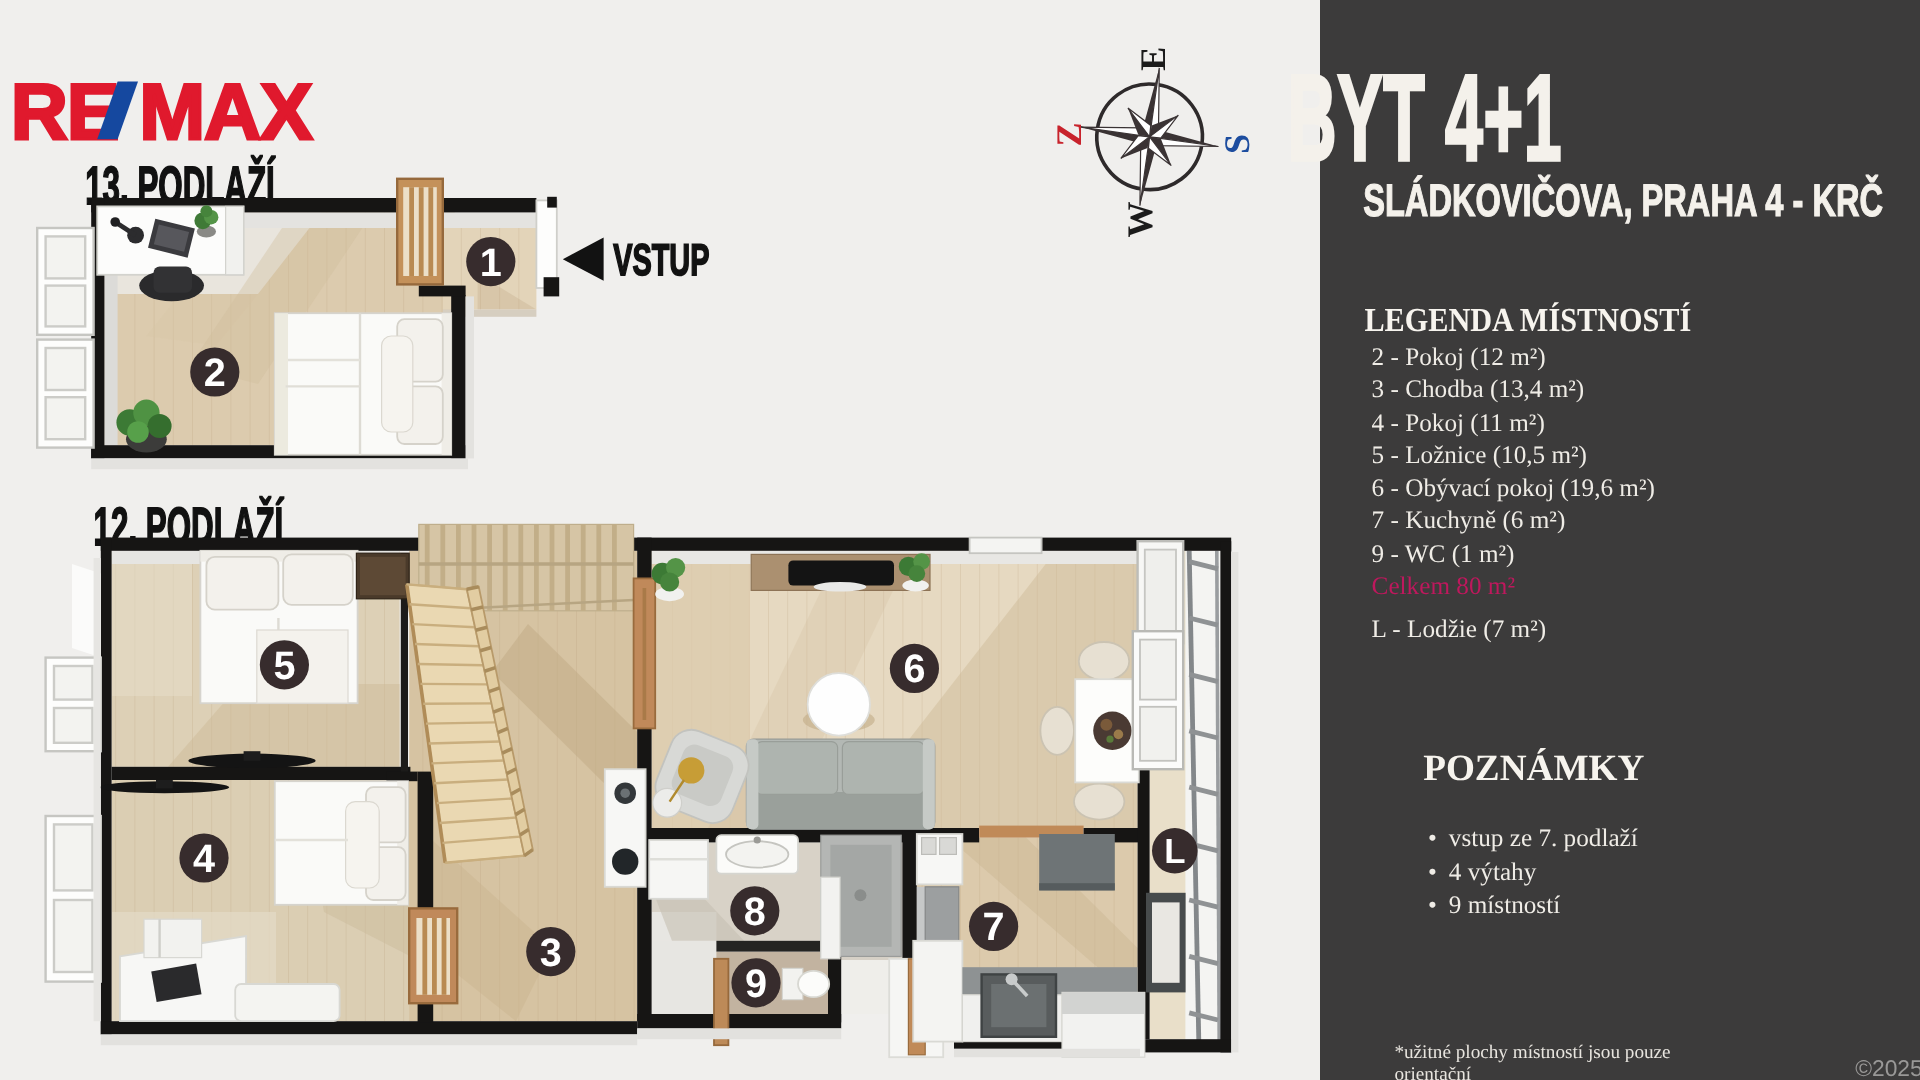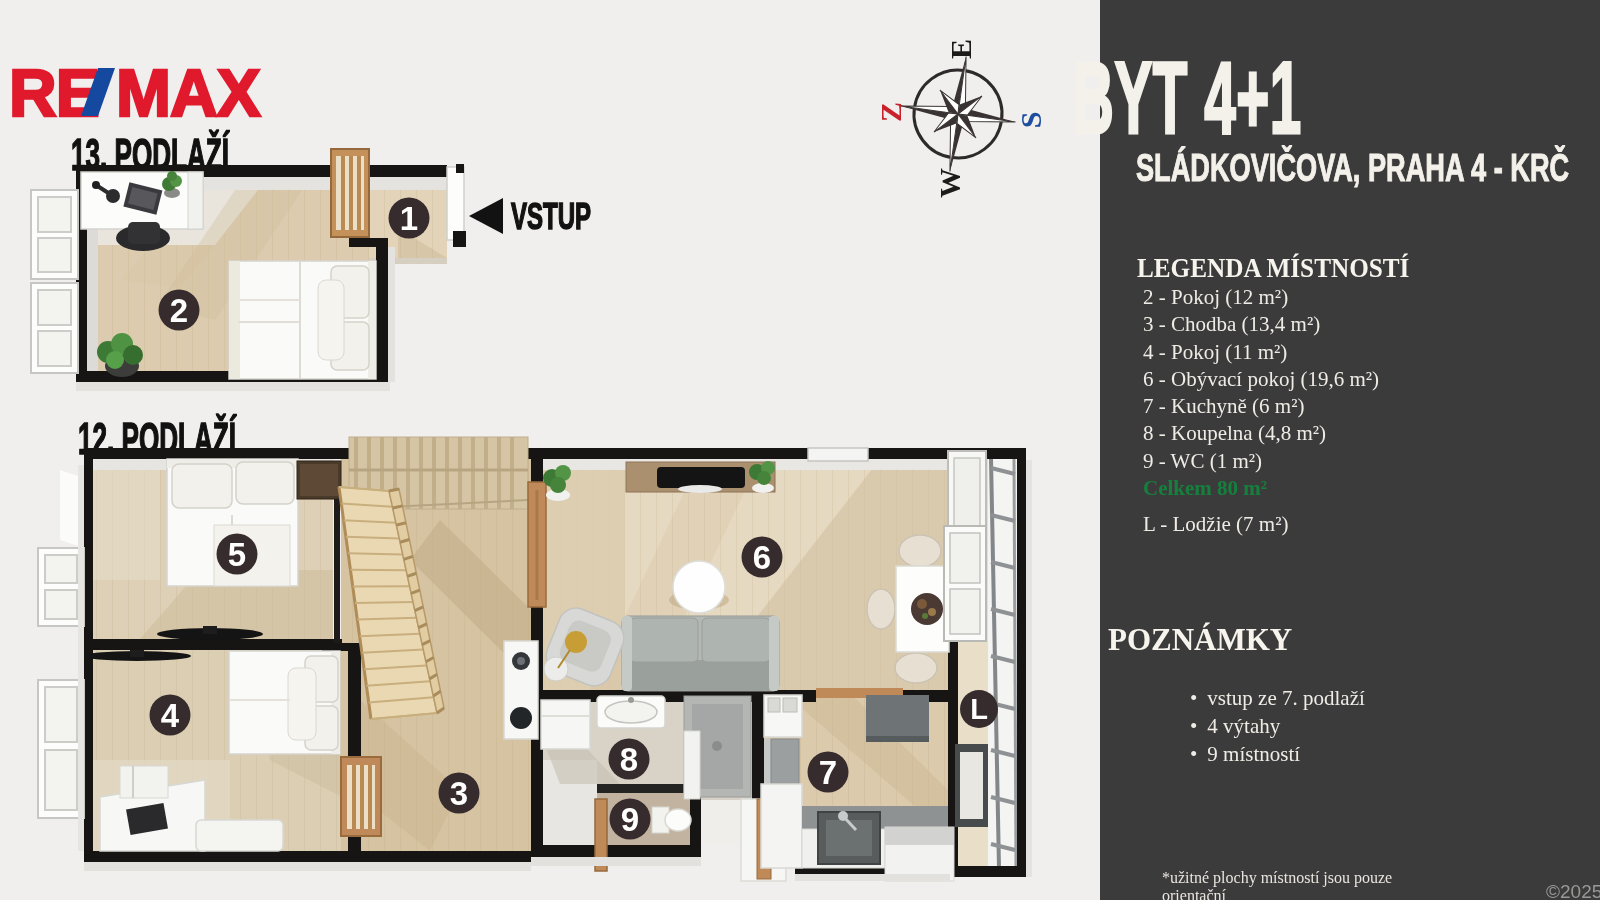--- a/index.html
+++ b/index.html
@@ -6,23 +6,23 @@
   body{width:1600px;height:900px;overflow:hidden;background:#f0efed;font-family:"Liberation Sans",sans-serif;}
   #stage{position:relative;width:1404px;height:900px;}
   #plansvg{position:absolute;left:0;top:0;}
   
   #panel{position:absolute;left:1100px;top:0;width:500px;height:900px;background:#3c3b3b;color:#f1eee8;}
   .cond{display:inline-block;transform-origin:0 50%;white-space:nowrap;}
   #byt{position:absolute;left:1073px;top:40px;font-weight:bold;font-size:102px;color:#f4f1eb;letter-spacing:1px;-webkit-text-stroke:3px #f4f1eb;}
   #sub{position:absolute;left:1136px;top:147px;font-weight:bold;font-size:38px;color:#f4f1eb;-webkit-text-stroke:1px #f4f1eb;}
   #legendh .cond{transform:scaleX(0.90);}#legendh{position:absolute;left:1137px;top:235px;font-family:"Liberation Serif",serif;font-weight:bold;font-size:28px;color:#f7f4ee;margin-top:17px;}
   #legend{position:absolute;left:1143px;top:284px;font-family:"Liberation Serif",serif;font-size:21px;color:#efece6;line-height:27.3px;}
-  #celkem{color:#15803d;font-weight:bold;}
+  #celkem{color:#be185d;}
   #lrow{margin-top:9px;}
-  #poznh{position:absolute;left:1108px;top:622px;font-family:"Liberation Serif",serif;font-weight:bold;font-size:31px;color:#f7f4ee;}
+  #poznh{position:absolute;left:1186px;top:622px;font-family:"Liberation Serif",serif;font-weight:bold;font-size:31px;color:#f7f4ee;}
   #pozn{position:absolute;left:1150px;top:664px;font-family:"Liberation Serif",serif;font-size:21px;color:#efece6;line-height:27.8px;}
   #pozn li{list-style:none;}
   #pozn li:before{content:"\2022";margin-right:10px;font-size:21px;}
   #foot{position:absolute;left:1162px;top:869px;font-family:"Liberation Serif",serif;font-size:16px;color:#e8e5df;}
   #copy{position:absolute;left:1546px;top:881px;font-size:19px;color:#999897;}
 </style>
 </head>
 <body>
 <div id="stage">
   <svg id="plansvg" width="1100" height="900" viewBox="0 0 1100 900" xmlns="http://www.w3.org/2000/svg">
@@ -613,23 +613,23 @@
   <div id="byt"><span class="cond" style="transform:scaleX(0.555)">BYT 4+1</span></div>
 
   <div id="sub"><span class="cond" style="transform:scaleX(0.715)">SLÁDKOVIČOVA, PRAHA 4 - KRČ</span></div>
 
   <div id="legendh"><span class="cond">LEGENDA MÍSTNOSTÍ</span></div>
 
   <div id="legend">
     <div>2 - Pokoj (12 m²)</div>
     <div>3 - Chodba (13,4 m²)</div>
     <div>4 - Pokoj (11 m²)</div>
+    <div>5 - Ložnice (10,5 m²)</div>
     <div>6 - Obývací pokoj (19,6 m²)</div>
     <div>7 - Kuchyně (6 m²)</div>
-    <div>8 - Koupelna (4,8 m²)</div>
     <div>9 - WC (1 m²)</div>
     <div id="celkem">Celkem 80 m²</div>
     <div id="lrow">L - Lodžie (7 m²)</div>
   </div>
 
   <div id="poznh">POZNÁMKY</div>
 
   <ul id="pozn">
     <li>vstup ze 7. podlaží</li>
     <li>4 výtahy</li>

